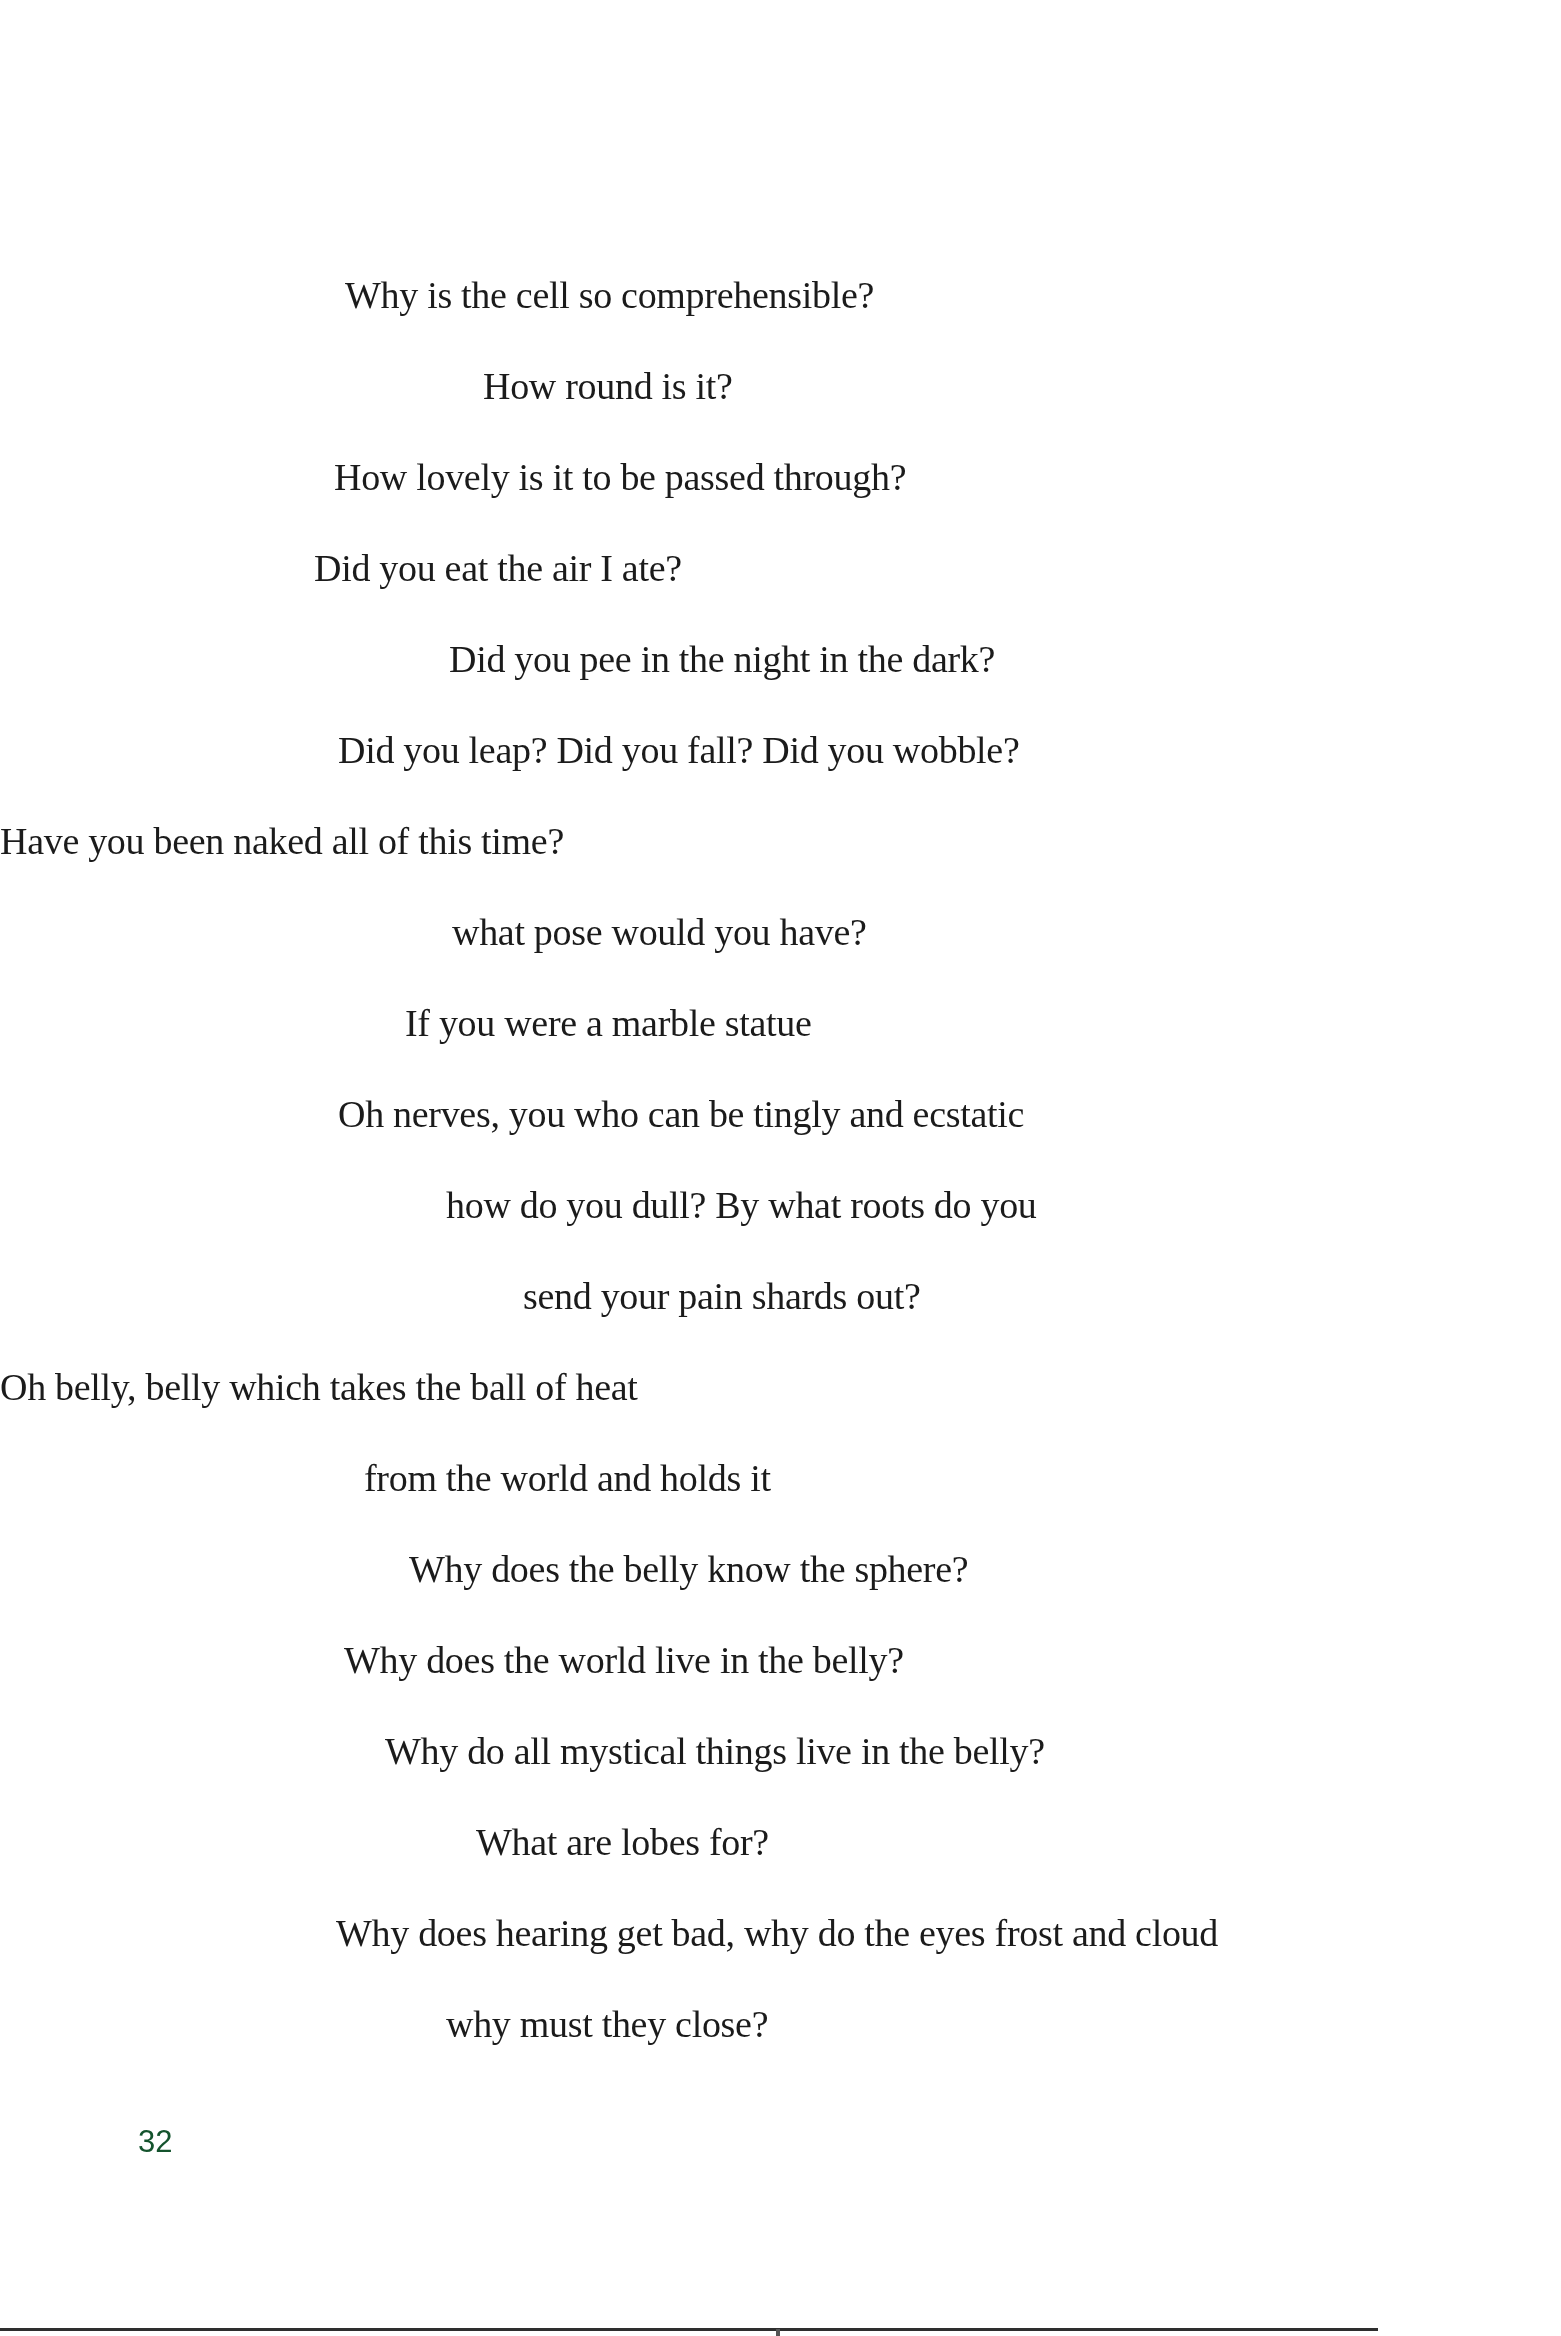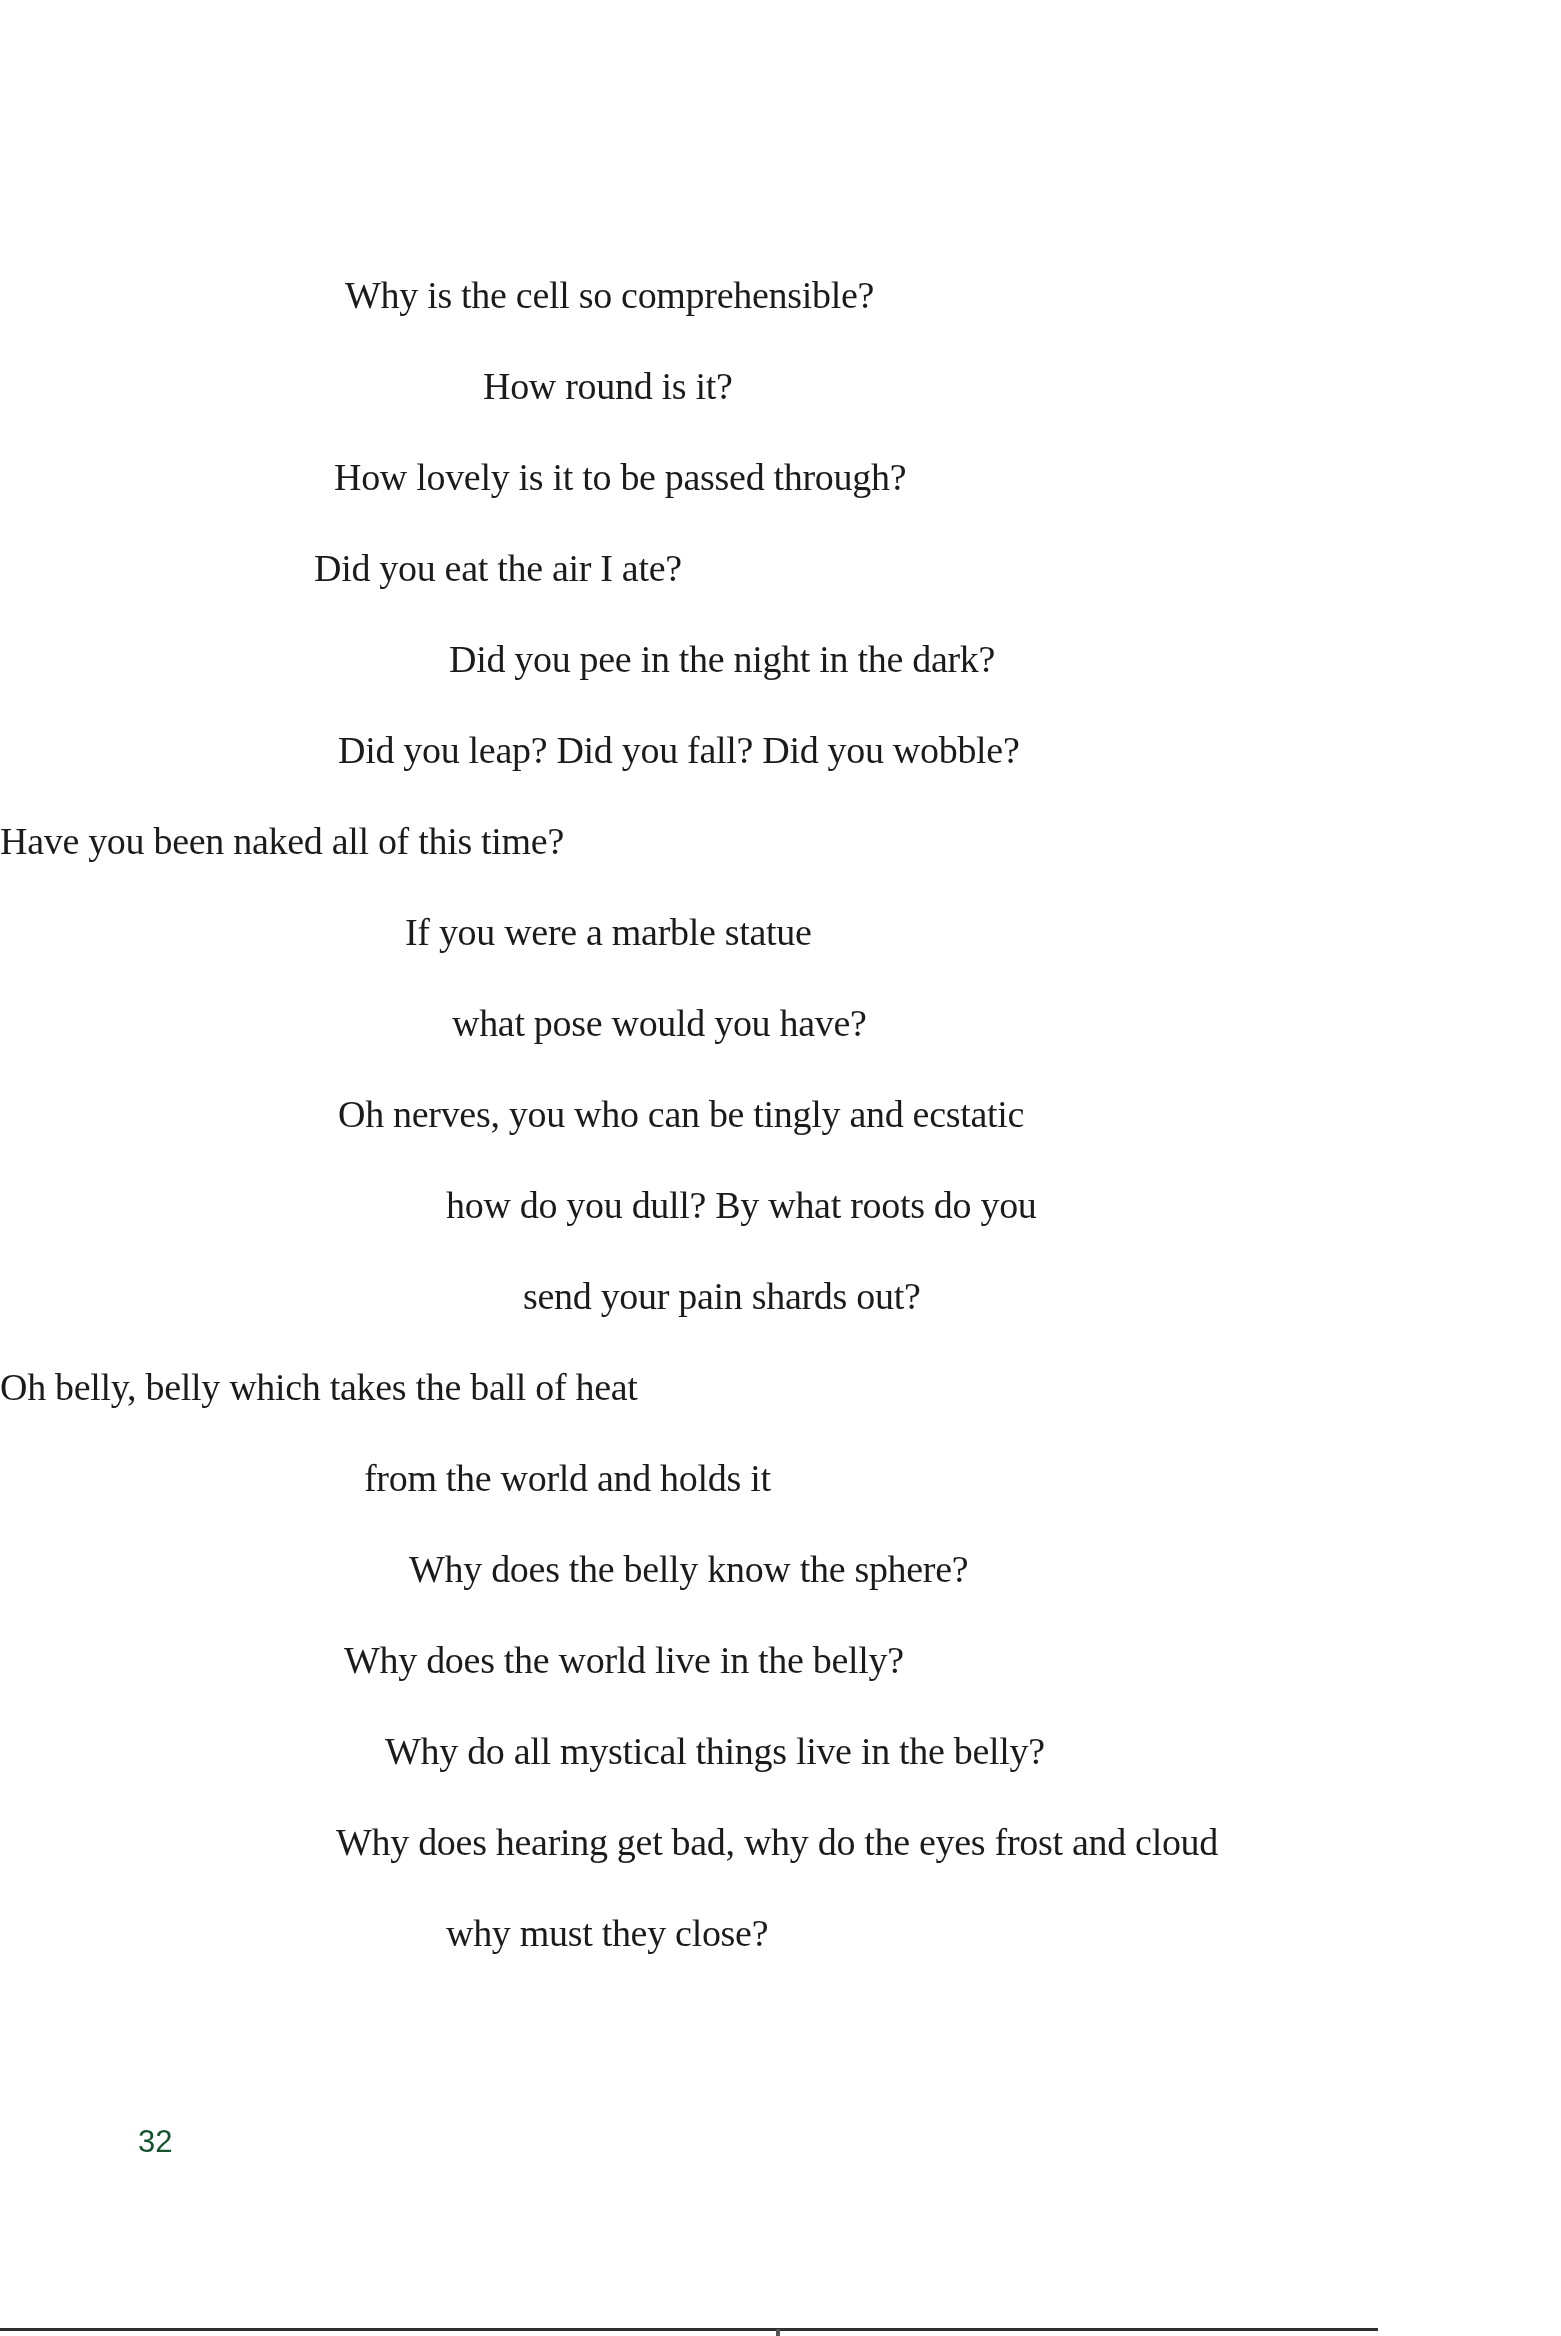--- a/index.html
+++ b/index.html
@@ -78,30 +78,31 @@
 <div class="page">
 
   <div class="poem">
       <div class="poem-line" style="margin-left: 345px;">Why is the cell so comprehensible?</div>
       <div class="poem-line" style="margin-left: 483px;">How round is it?</div>
       <div class="poem-line" style="margin-left: 334px;">How lovely is it to be passed through?</div>
       <div class="poem-line" style="margin-left: 314px;">Did you eat the air I ate?</div>
       <div class="poem-line" style="margin-left: 449px;">Did you pee in the night in the dark?</div>
       <div class="poem-line" style="margin-left: 338px;">Did you leap? Did you fall? Did you wobble?</div>
       <div class="poem-line" style="">Have you been naked all of this time?</div>
+      <div class="poem-line" style="margin-left: 452px;">what pose would you have?</div>
       <div class="poem-line" style="margin-left: 405px;">If you were a marble statue</div>
-      <div class="poem-line" style="margin-left: 452px;">what pose would you have?</div>
       <div class="poem-line" style="margin-left: 338px;">Oh nerves, you who can be tingly and ecstatic</div>
       <div class="poem-line" style="margin-left: 446px;">how do you dull? By what roots do you</div>
       <div class="poem-line" style="margin-left: 523px;">send your pain shards out?</div>
       <div class="poem-line" style="">Oh belly, belly which takes the ball of heat</div>
       <div class="poem-line" style="margin-left: 364px;">from the world and holds it</div>
       <div class="poem-line" style="margin-left: 409px;">Why does the belly know the sphere?</div>
       <div class="poem-line" style="margin-left: 344px;">Why does the world live in the belly?</div>
       <div class="poem-line" style="margin-left: 385px;">Why do all mystical things live in the belly?</div>
+      <div class="poem-line" style="margin-left: 476px;">What are lobes for?</div>
       <div class="poem-line" style="margin-left: 336px;">Why does hearing get bad, why do the eyes frost and cloud</div>
       <div class="poem-line" style="margin-left: 446px;">why must they close?</div>
     </div>
 
   <div class="page-number">32</div>
 
   <div class="edge-line-right"></div>
 
   <div class="edge-tick-right"></div>
 

